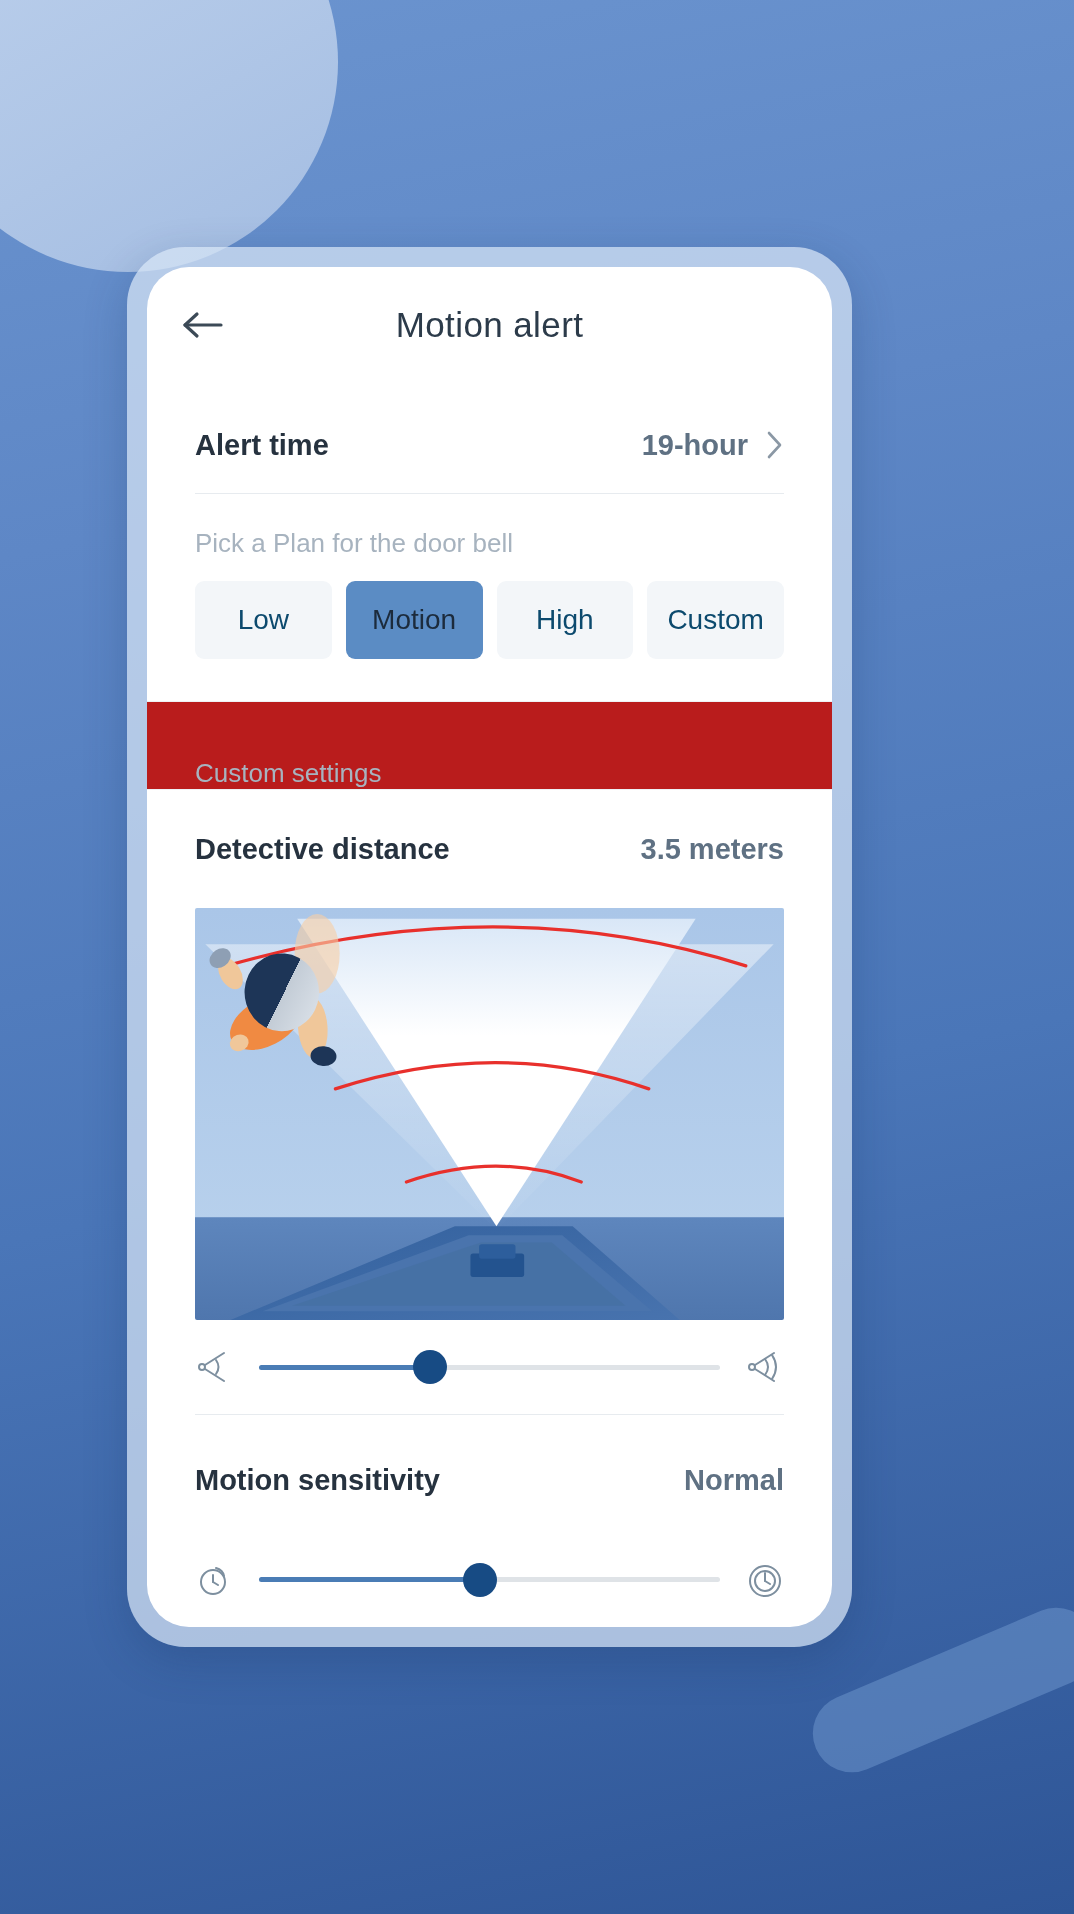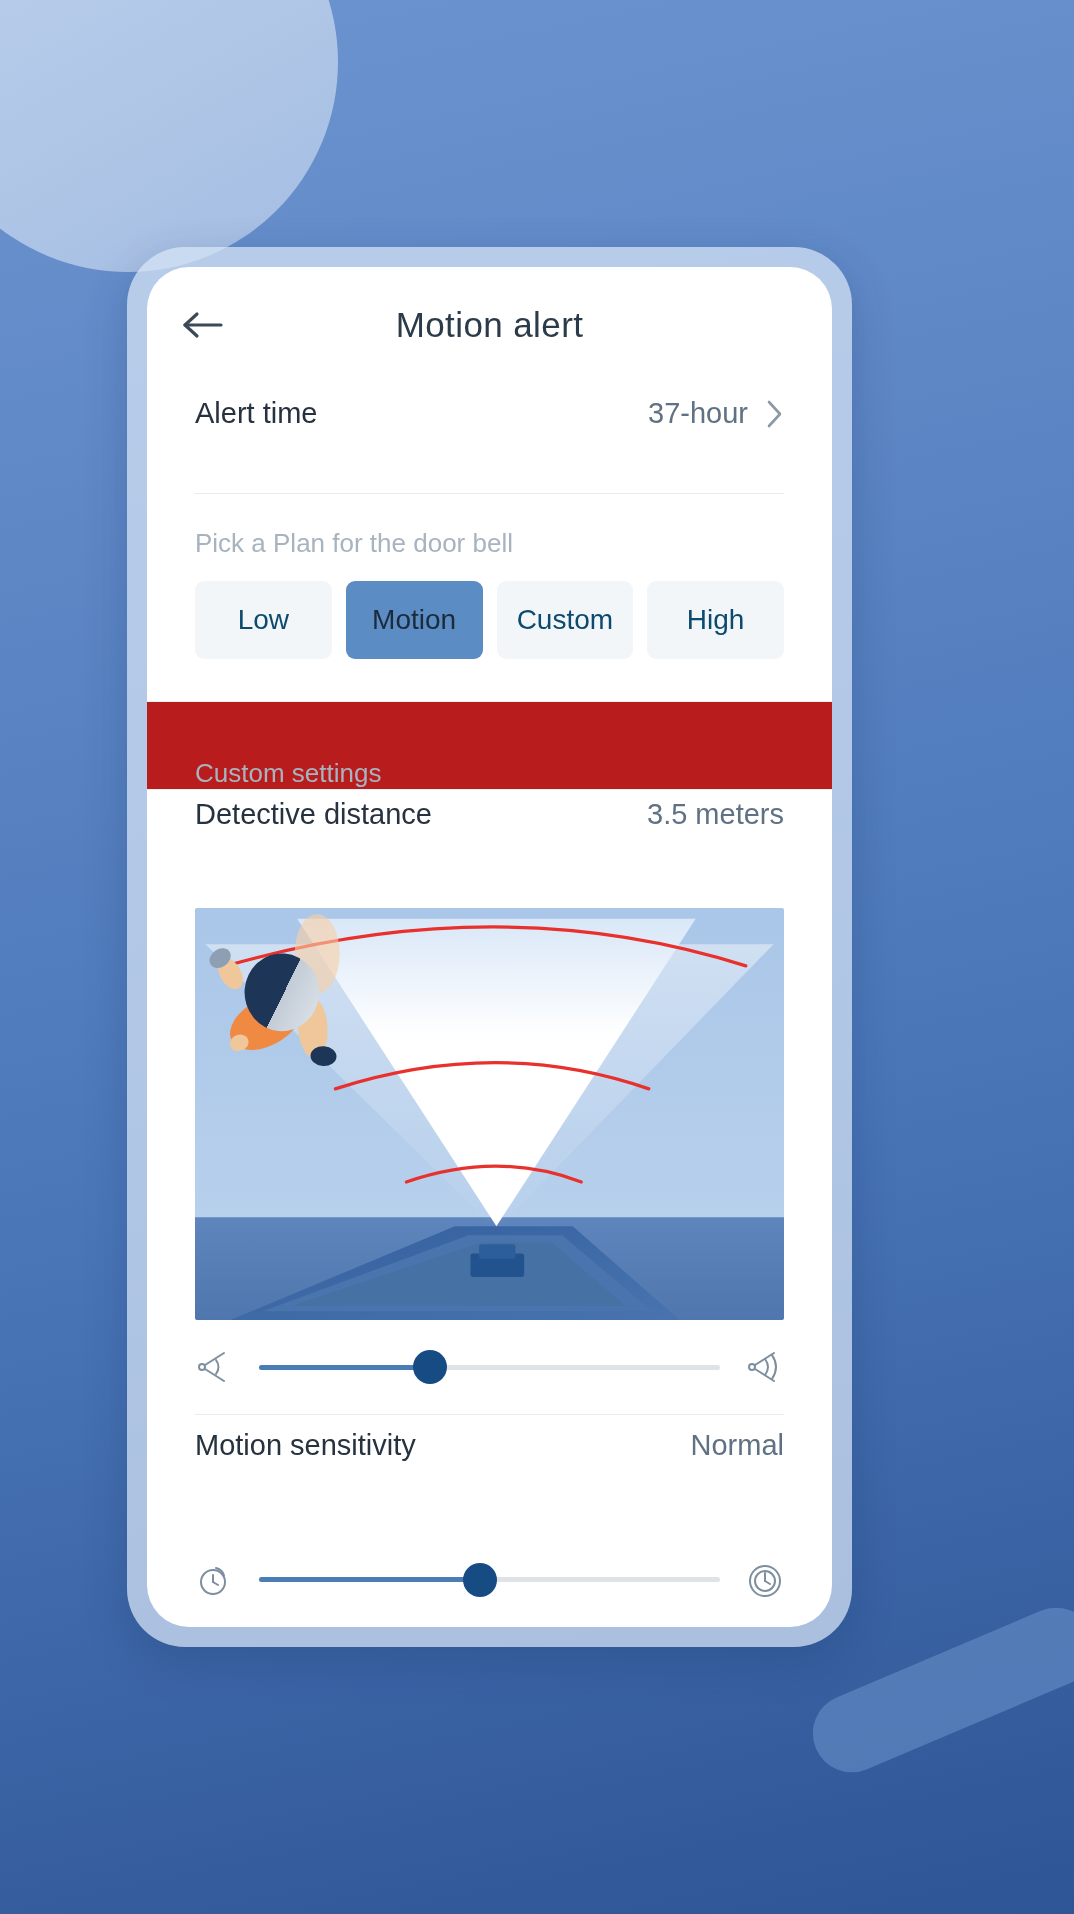--- a/index.html
+++ b/index.html
@@ -94,22 +94,23 @@
     color: #2c3b4a;
     letter-spacing: .4px;
   }
 
   
   .pad {
     padding: 0 48px;
   }
   .row {
     display: flex;
-    align-items: flex-start;
+    align-items: center;
     justify-content: space-between;
+    font-weight: bold;
   }
   .row-label {
     font-size: 29px;
     color: #26323f;
   }
   .row-value-wrap {
     display: flex;
     align-items: center;
     gap: 18px;
   }
@@ -269,36 +270,36 @@
             <path d="M15 4 L3 15 L15 26" stroke="#3c4a57" stroke-width="3.2" stroke-linecap="round" stroke-linejoin="round" fill="none"></path>
           </svg>
         </div>
         <div class="appbar-title">Motion alert</div>
       </div>
 
       <div class="pad">
         <div class="row alert-row">
           <span class="row-label">Alert time</span>
           <span class="row-value-wrap">
-            <span class="row-value">37-hour</span>
+            <span class="row-value">19-hour</span>
             <svg width="18" height="30" viewBox="0 0 18 30">
               <path d="M3 3 L14 15 L3 27" stroke="#8b98a5" stroke-width="2.6" fill="none" stroke-linecap="round" stroke-linejoin="round"></path>
             </svg>
           </span>
         </div>
       </div>
       <div class="divider"></div>
 
       <div class="pad">
         <div class="pick-label">Pick a Plan for the door bell</div>
         <div class="segments">
           <button class="seg">Low</button>
           <button class="seg active">Motion</button>
+          <button class="seg">High</button>
           <button class="seg">Custom</button>
-          <button class="seg">High</button>
         </div>
       </div>
 
       <div class="band">
         <span class="band-label">Custom settings</span>
       </div>
 
       <div class="pad">
         <div class="row dist-row">
           <span class="row-label">Detective distance</span>

